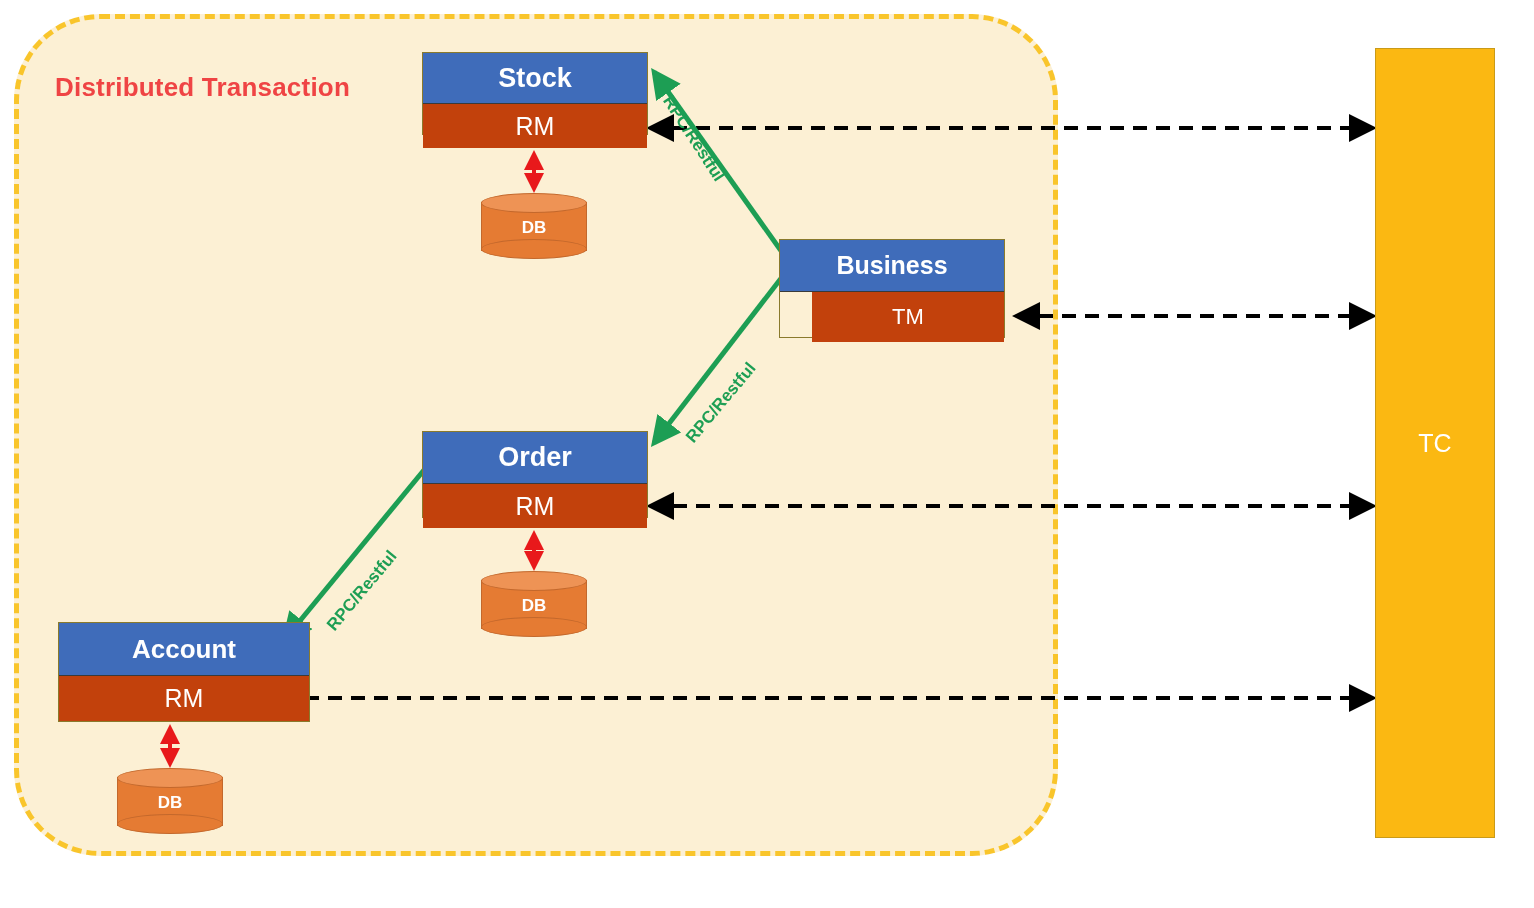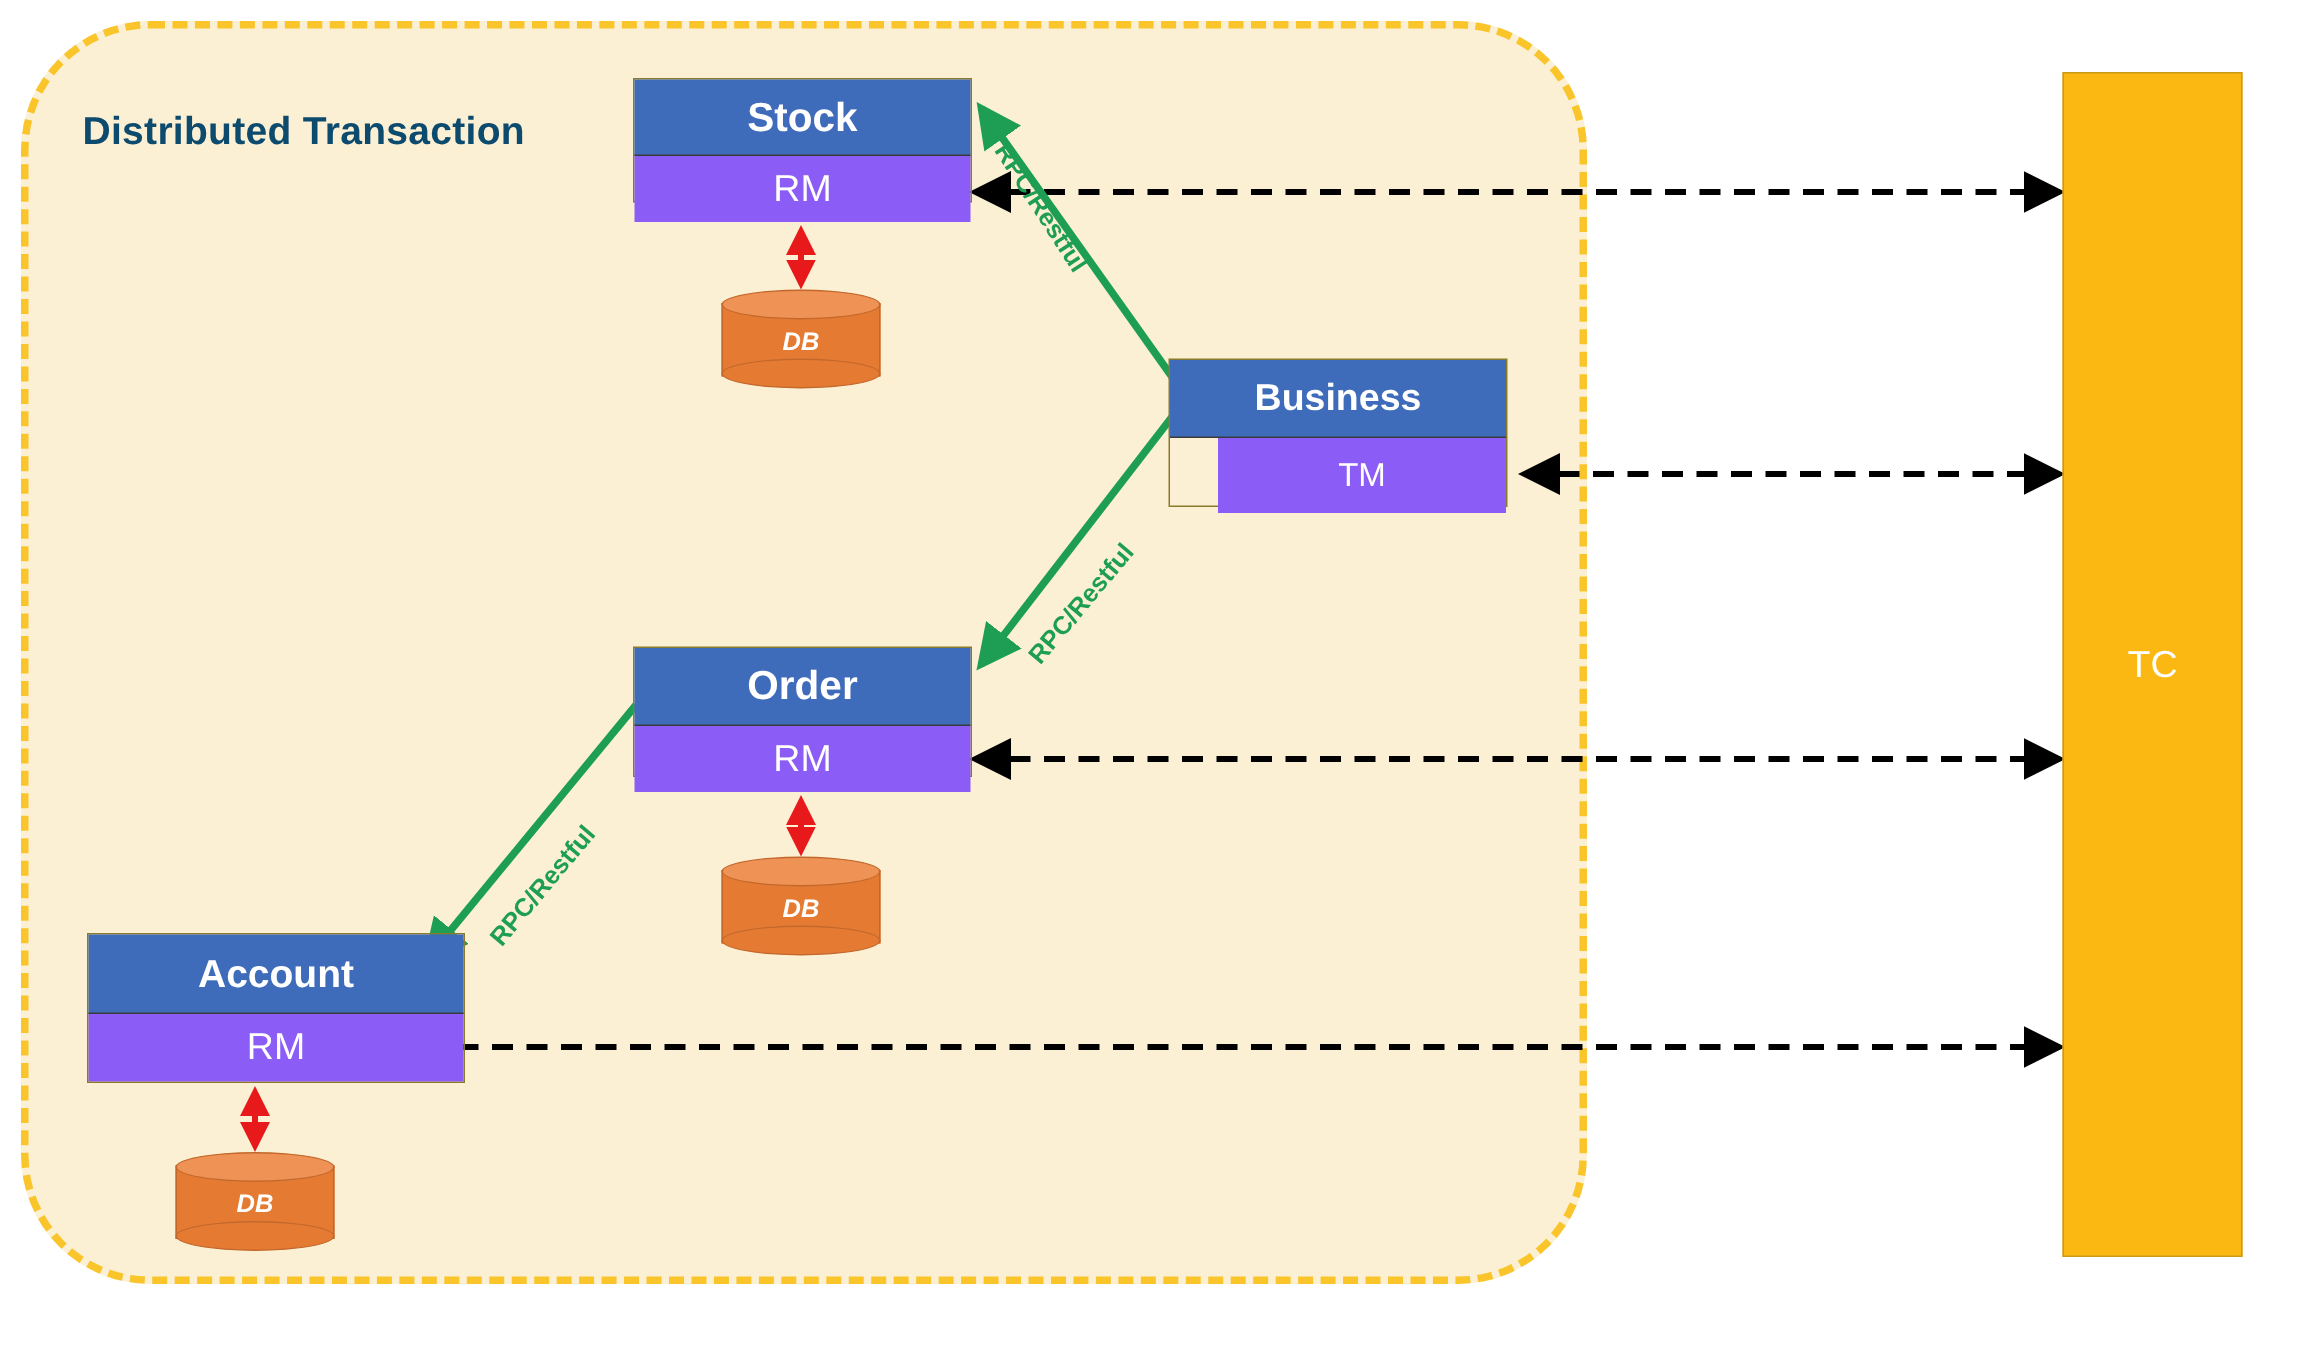--- a/index.html
+++ b/index.html
@@ -29,21 +29,21 @@
     background: #fcf0d4;
     border: 5px dashed #f9c52b;
     border-radius: 86px;
   }
   .dt-title {
     position: absolute;
     left: 55px;
     top: 72px;
     font-size: 26px;
     font-weight: bold;
-    color: #0c4a6e;
+    color: #ef4444;
     letter-spacing: 0.2px;
     white-space: nowrap;
   }
 
   
   .service {
     position: absolute;
     box-sizing: border-box;
     border: 1.5px solid #8a7a2c;
   }
@@ -52,21 +52,21 @@
     background: #3f6cba;
     color: #ffffff;
     font-weight: bold;
     display: flex;
     align-items: center;
     justify-content: center;
     border-bottom: 1.5px solid #3a3a3a;
   }
   .service .role {
     box-sizing: border-box;
-    background: #8b5cf6;
+    background: #c2410c;
     color: #ffffff;
     font-weight: normal;
     display: flex;
     align-items: center;
     justify-content: center;
   }
 
   #svc-stock  { left: 422px; top: 52px;  width: 226px; height: 83px; }
   #svc-stock  .head { height: 51px; font-size: 27px; }
   #svc-stock  .role { height: 44px; font-size: 25px; }
@@ -98,21 +98,20 @@
     justify-content: center;
     color: #ffffff;
     font-size: 25px;
   }
 
   
   .db {
     position: absolute;
     width: 106px;
     height: 66px;
-    font-style: italic;
   }
   .db .body {
     position: absolute;
     left: 0; top: 9px;
     width: 106px;
     height: 49px;
     box-sizing: border-box;
     background: #e57b33;
     border-left: 1.5px solid #c3682c;
     border-right: 1.5px solid #c3682c;

